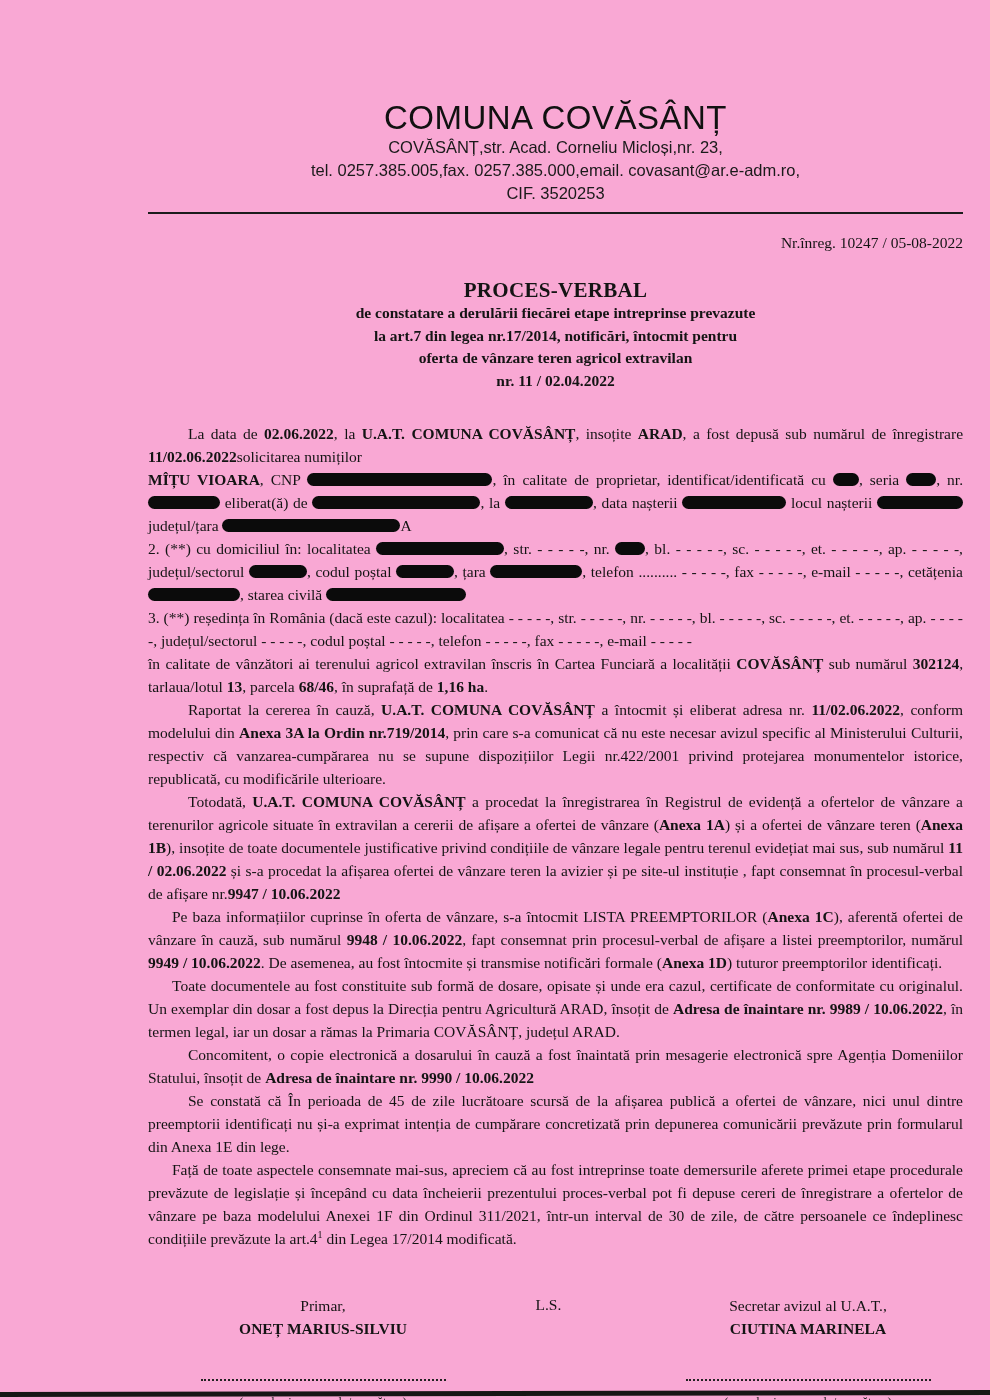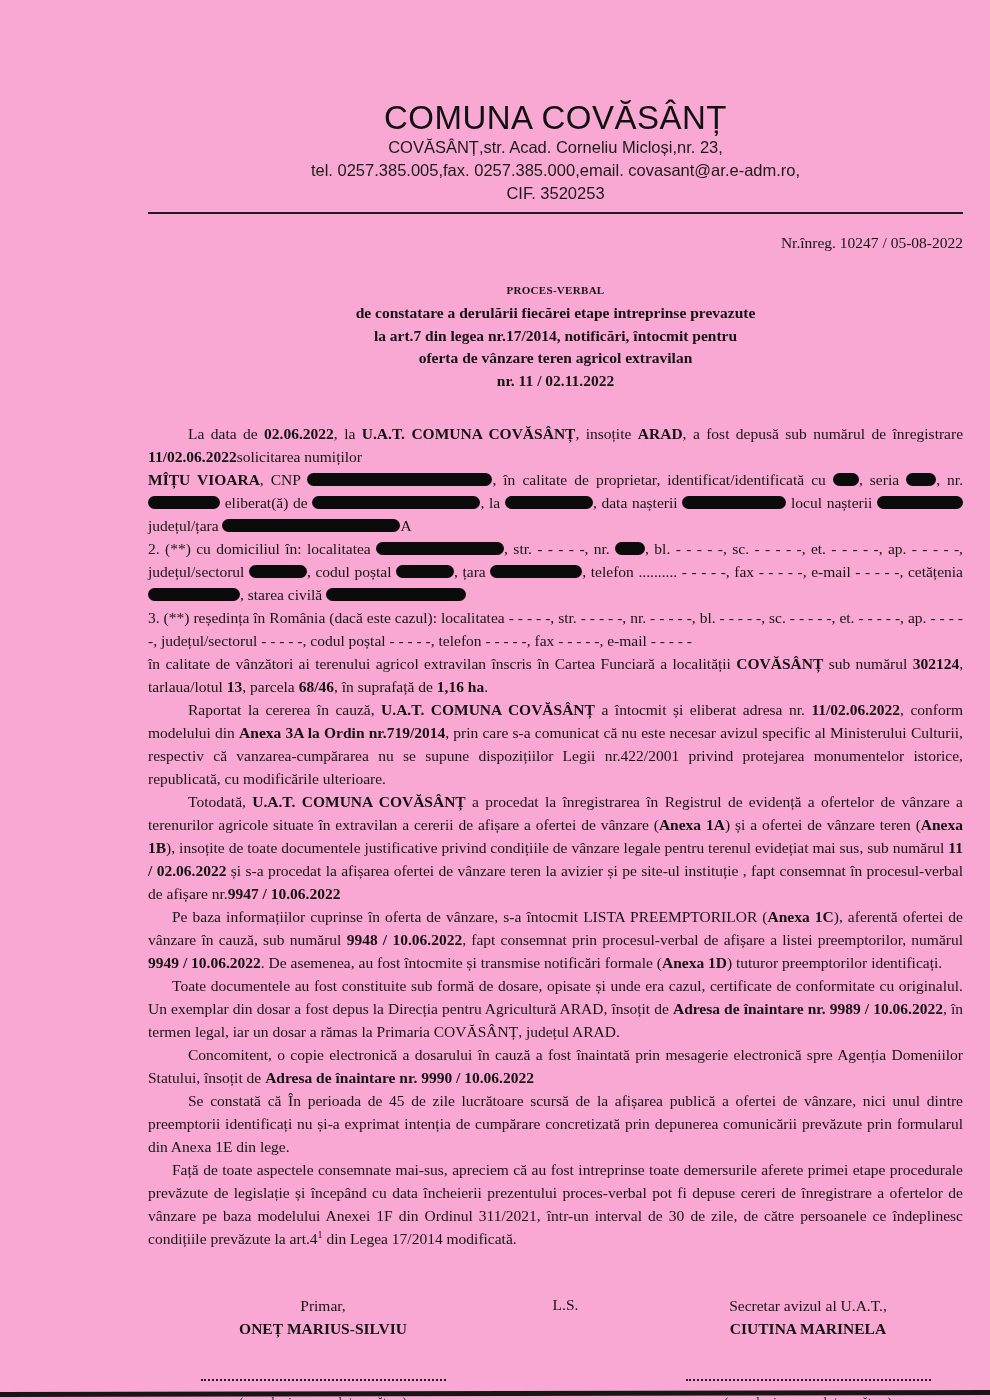--- a/index.html
+++ b/index.html
@@ -46,21 +46,21 @@
     text-align:right;
     font-size:15.5px;
   }
   
   .title-block{
     margin-top:26px;
     text-align:center;
     font-weight:bold;
   }
   .doc-title{
-    font-size:11px;
+    font-size:21px;
     line-height:24px;
     letter-spacing:0.3px;
   }
   .doc-subtitle{
     font-size:15.5px;
     line-height:22.5px;
   }
   
   .doc-body{
     margin-top:30px;
@@ -89,21 +89,21 @@
     font-size:15.5px;
     font-family:Liberation Serif, serif;
   }
   .sig-col{
     width:300px;
     text-align:center;
   }
   .sig-col.left{margin-left:25px;}
   .sig-col.right{margin-right:5px;}
   .sig-ls{
-    width:60px;text-align:center;padding-top:2px;
+    width:60px;padding-top:2px;
   }
   .sig-role{line-height:23px;}
   .sig-name{font-weight:bold;line-height:23px;}
   .sig-dots{
     margin:38px auto 0 auto;
     width:245px;
     border-bottom:2.5px dotted #222;
     height:1px;
   }
   .sig-note{
@@ -135,21 +135,21 @@
     </div>
     <hr class="head-rule">
 
     <div class="reg-number">Nr.înreg. 10247 / 05-08-2022</div>
 
     <div class="title-block">
       <div class="doc-title">PROCES-VERBAL</div>
       <div class="doc-subtitle">de constatare a derulării fiecărei etape intreprinse prevazute</div>
       <div class="doc-subtitle">la art.7 din legea nr.17/2014, notificări, întocmit pentru</div>
       <div class="doc-subtitle">oferta de vânzare teren agricol extravilan</div>
-      <div class="doc-subtitle">nr. 11 / 02.11.2022</div>
+      <div class="doc-subtitle">nr. 11 / 02.04.2022</div>
     </div>
 
     <div class="doc-body">
         <p class="para indent-lg"><span>La data de </span><span class="b">02.06.2022</span><span>, la </span><span class="b">U.A.T. COMUNA COVĂSÂNȚ</span><span>, insoțite </span><span class="b">ARAD</span><span>, a fost depusă sub numărul de înregistrare </span><span class="b">11/02.06.2022</span><span>solicitarea numiților</span></p>
         <p class="para"><span class="b">MÎȚU VIOARA</span><span>, CNP </span><span class="redact" style="width: 185px;"></span><span>, în calitate de proprietar, identificat/identificată cu </span><span class="redact" style="width: 26px;"></span><span>, seria </span><span class="redact" style="width: 30px;"></span><span>, nr. </span><span class="redact" style="width: 72px;"></span><span> eliberat(ă) de </span><span class="redact" style="width: 168px;"></span><span>, la </span><span class="redact" style="width: 88px;"></span><span>, data nașterii </span><span class="redact" style="width: 104px;"></span><span> locul nașterii </span><span class="redact" style="width: 86px;"></span><span> județul/țara </span><span class="redact" style="width: 178px;"></span><span>A</span></p>
         <p class="para"><span>2. (**) cu domiciliul în: localitatea </span><span class="redact" style="width: 128px;"></span><span>, str. - - - - -, nr. </span><span class="redact" style="width: 30px;"></span><span>, bl. - - - - -, sc. - - - - -, et. - - - - -, ap. - - - - -, județul/sectorul </span><span class="redact" style="width: 58px;"></span><span>, codul poștal </span><span class="redact" style="width: 58px;"></span><span>, țara </span><span class="redact" style="width: 92px;"></span><span>, telefon .......... - - - - -, fax - - - - -, e-mail - - - - -, cetățenia </span><span class="redact" style="width: 92px;"></span><span>, starea civilă </span><span class="redact" style="width: 140px;"></span></p>
         <p class="para"><span>3. (**) reședința în România (dacă este cazul): localitatea - - - - -, str. - - - - -, nr. - - - - -, bl. - - - - -, sc. - - - - -, et. - - - - -, ap. - - - - -, județul/sectorul - - - - -, codul poștal - - - - -, telefon - - - - -, fax - - - - -, e-mail - - - - -</span></p>
         <p class="para"><span>în calitate de vânzători ai terenului agricol extravilan înscris în Cartea Funciară a localității </span><span class="b">COVĂSÂNȚ</span><span> sub numărul </span><span class="b">302124</span><span>, tarlaua/lotul </span><span class="b">13</span><span>, parcela </span><span class="b">68/46</span><span>, în suprafață de </span><span class="b">1,16 ha</span><span>.</span></p>
         <p class="para indent-lg"><span>Raportat la cererea în cauză, </span><span class="b">U.A.T. COMUNA COVĂSÂNȚ</span><span> a întocmit și eliberat adresa nr. </span><span class="b">11/02.06.2022</span><span>, conform modelului din </span><span class="b">Anexa 3A la Ordin nr.719/2014</span><span>, prin care s-a comunicat că nu este necesar avizul specific al Ministerului Culturii, respectiv că vanzarea-cumpărarea nu se supune dispozițiilor Legii nr.422/2001 privind protejarea monumentelor istorice, republicată, cu modificările ulterioare.</span></p>
         <p class="para indent-lg"><span>Totodată, </span><span class="b">U.A.T. COMUNA COVĂSÂNȚ</span><span> a procedat la înregistrarea în Registrul de evidență a ofertelor de vânzare a terenurilor agricole situate în extravilan a cererii de afișare a ofertei de vânzare (</span><span class="b">Anexa 1A</span><span>) și a ofertei de vânzare teren (</span><span class="b">Anexa 1B</span><span>), insoțite de toate documentele justificative privind condițiile de vânzare legale pentru terenul evidețiat mai sus, sub numărul </span><span class="b">11 / 02.06.2022</span><span> și s-a procedat la afișarea ofertei de vânzare teren la avizier și pe site-ul instituție , fapt consemnat în procesul-verbal de afișare nr.</span><span class="b">9947 / 10.06.2022</span></p>

